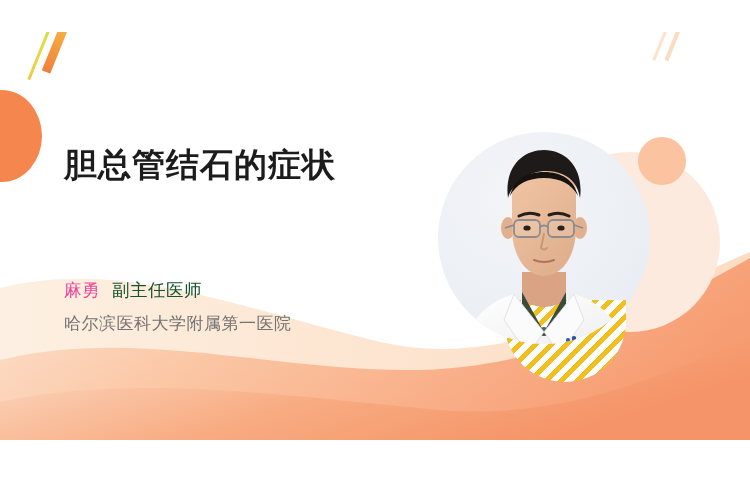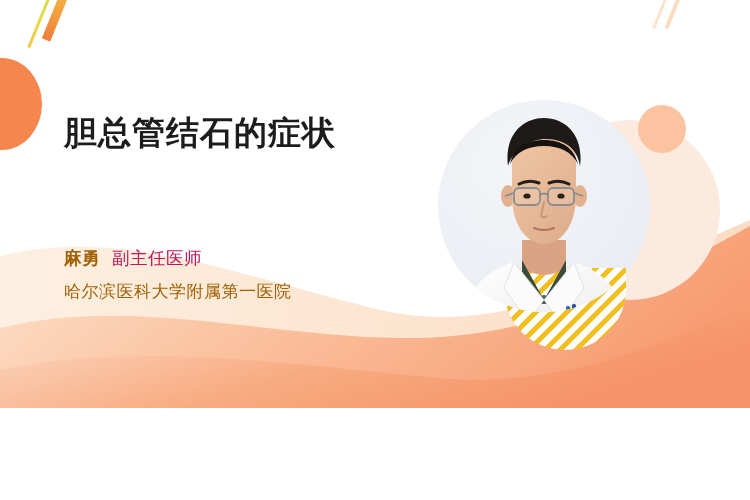--- a/index.html
+++ b/index.html
@@ -10,20 +10,21 @@
   body {
     font-family: "Liberation Sans", "DejaVu Sans", sans-serif;
   }
 
   #card {
     position: relative;
     width: 750px;
     height: 408px;
     overflow: hidden;
     background: #ffffff;
+    margin-top: 32px;
   }
 
   
   .bg-layer {
     position: absolute;
     inset: 0;
     width: 750px;
     height: 500px;
   }
 
@@ -193,32 +194,32 @@
   }
   .doctor-meta {
     margin-top: 92px;
   }
   .name-row {
     font-size: 17.5px;
     line-height: 1.5;
     white-space: nowrap;
   }
   .doc-name {
-    font-weight: 700;
-    color: #a16207;
+    font-weight: 400;
+    color: #ec4899;
     letter-spacing: 0.5px;
   }
   .doc-title {
-    color: #be185d;
+    color: #14532d;
     margin-left: 12px;
     letter-spacing: 0.5px;
   }
   .hospital, .dept {
     font-size: 17px;
-    color: #a16207;
+    color: #737373;
     line-height: 1.55;
     letter-spacing: 0.5px;
     white-space: nowrap;
   }
   .hospital { margin-top: 7px; }
 </style>
 </head>
 <body>
 
 <div id="card">

